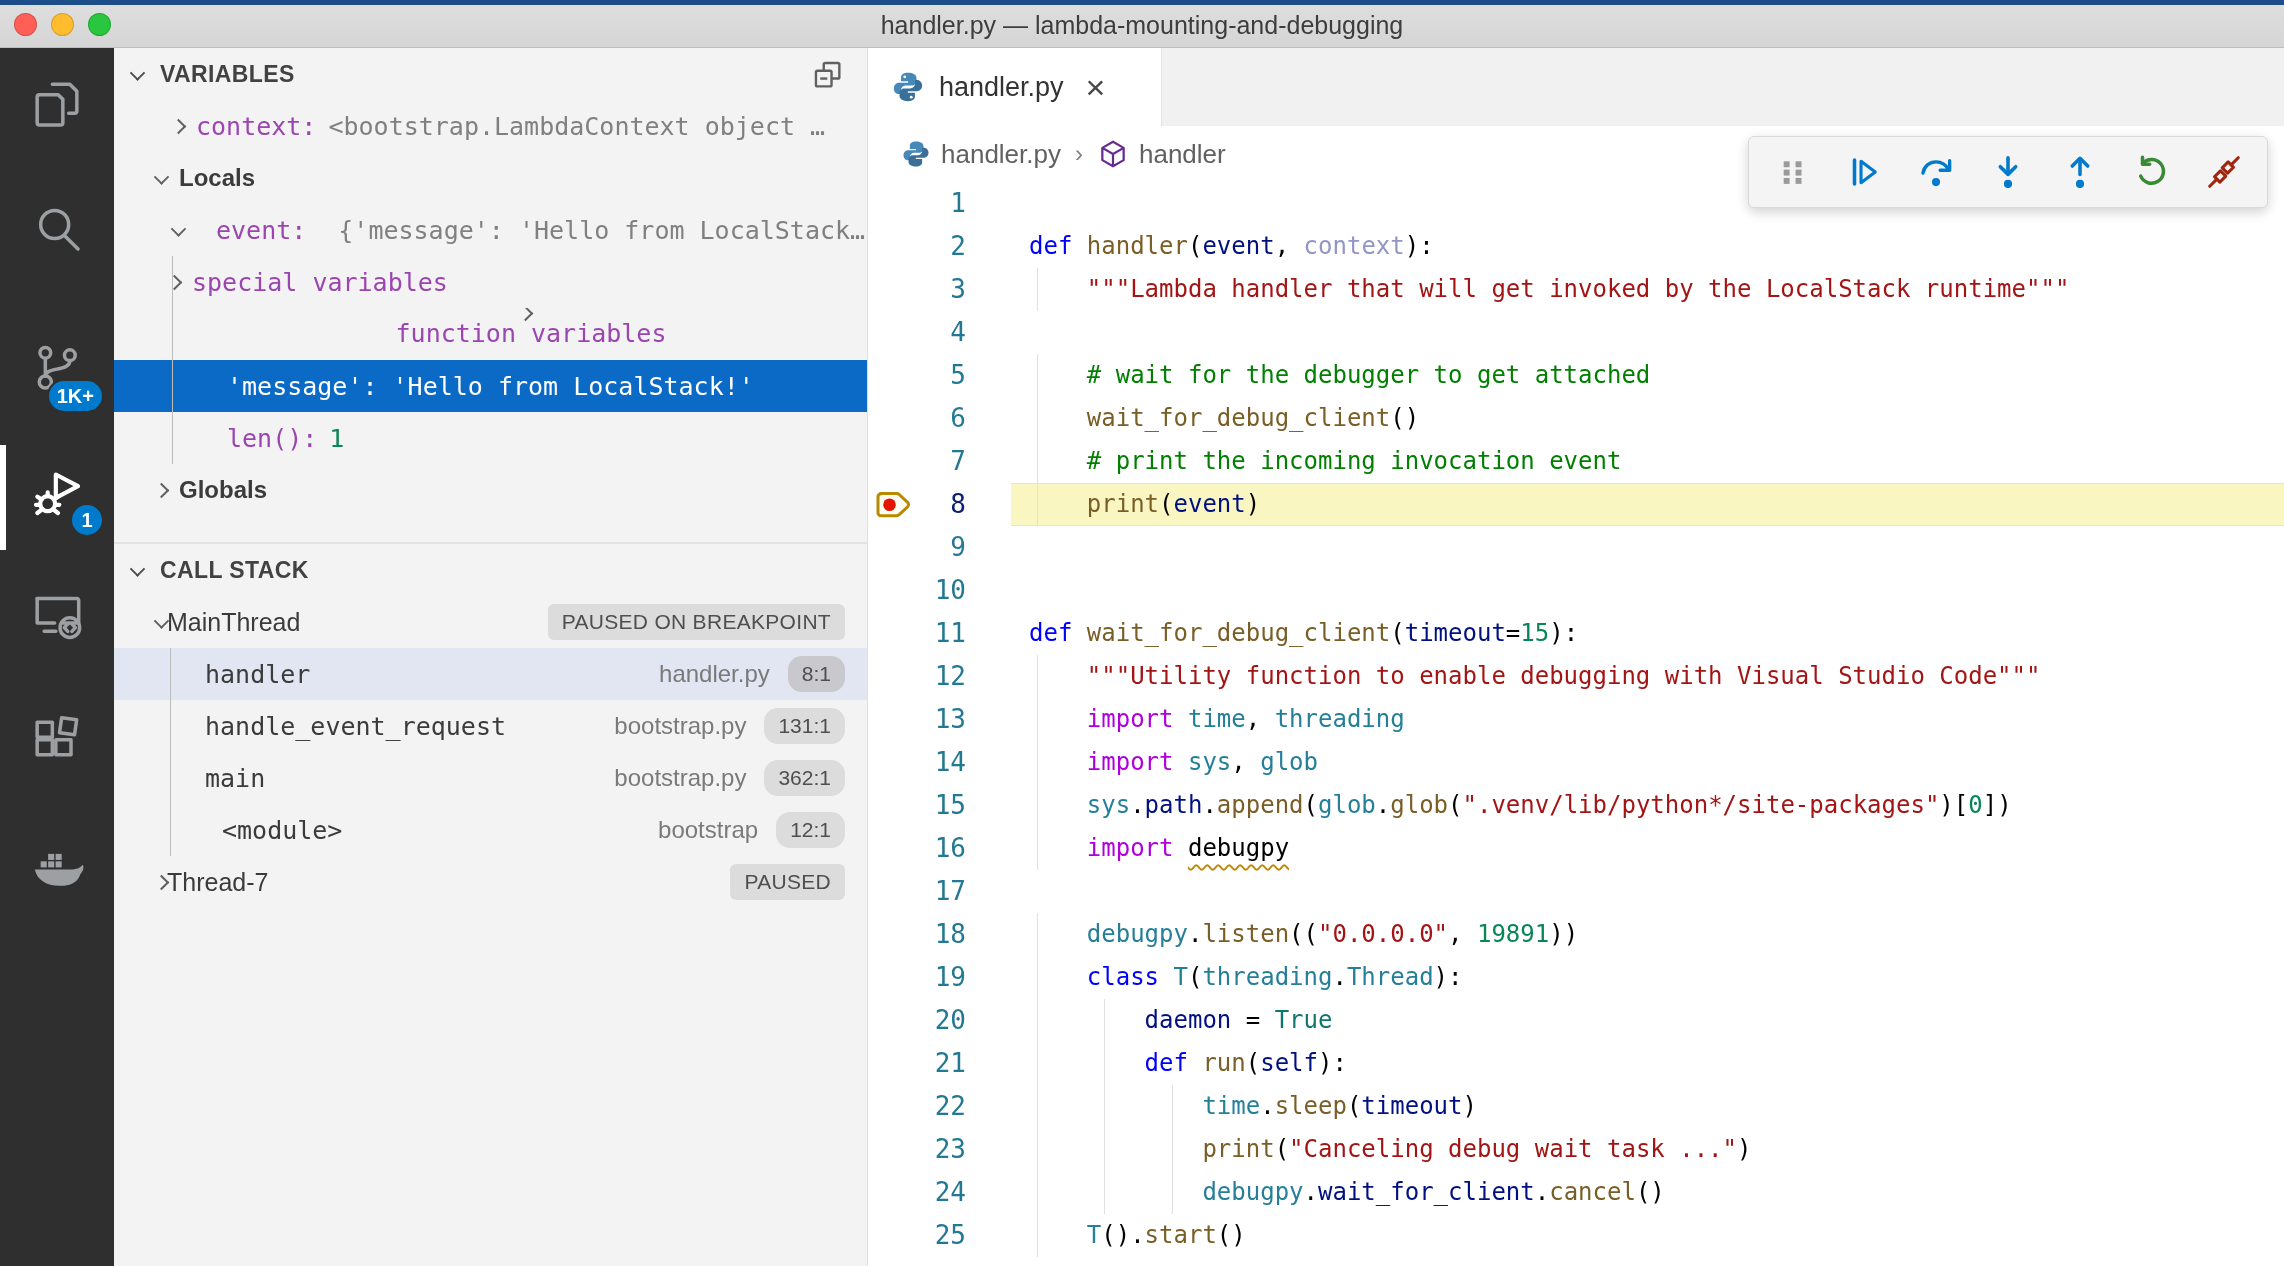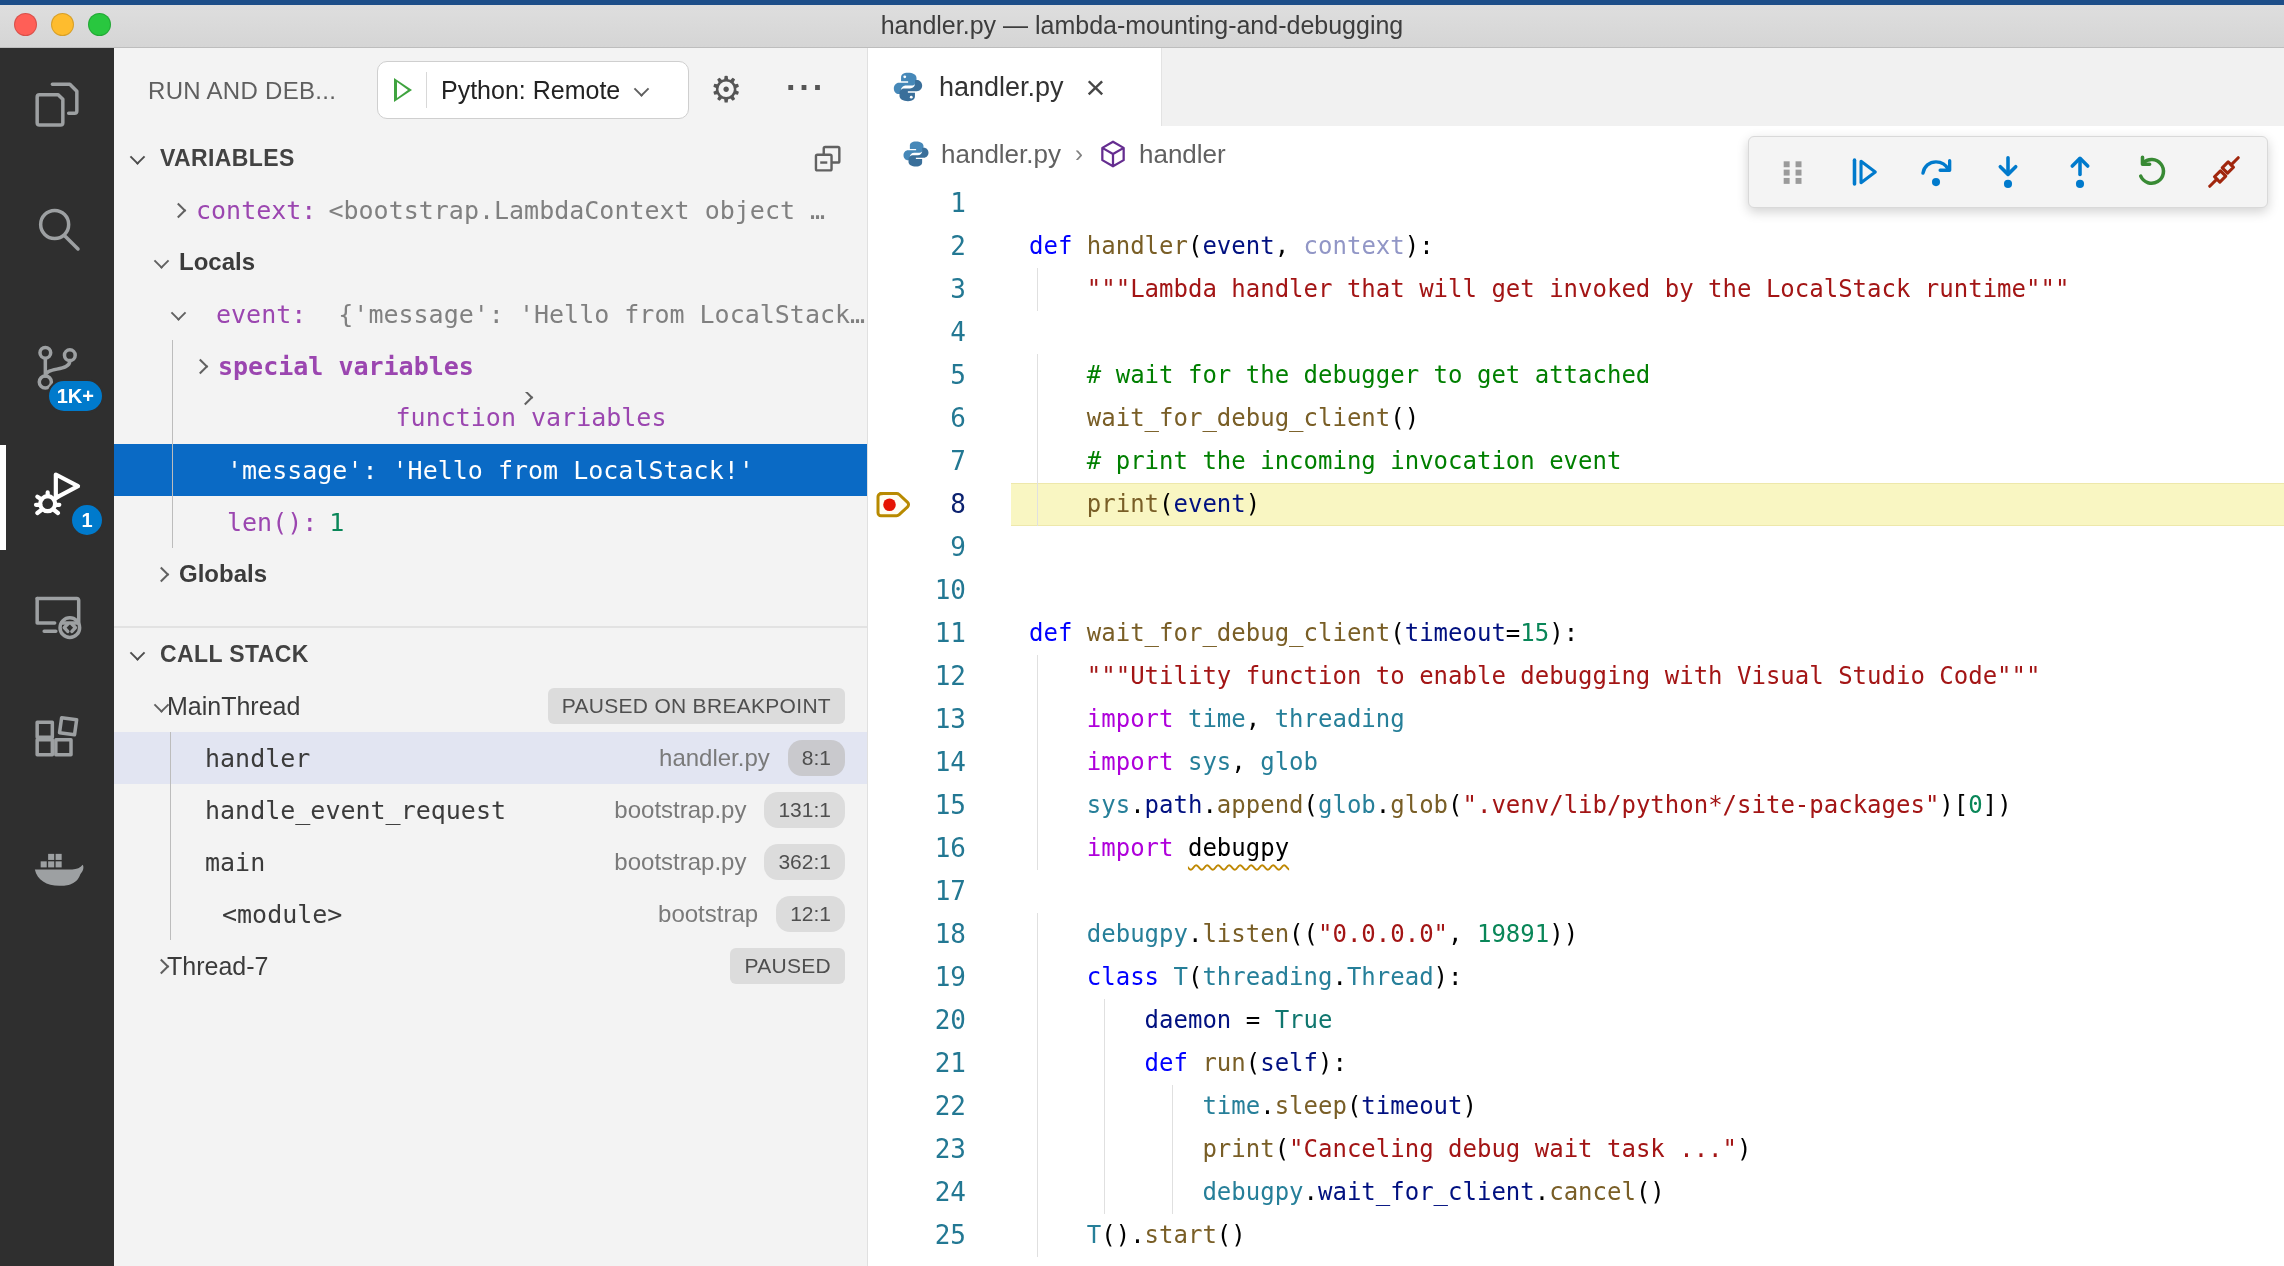--- a/index.html
+++ b/index.html
@@ -163,31 +163,20 @@
           <rect class="ab-fill" x="5" y="10" width="2.6" height="2.6"></rect>
           <rect class="ab-fill" x="8.2" y="10" width="2.6" height="2.6"></rect>
           <rect class="ab-fill" x="11.4" y="10" width="2.6" height="2.6"></rect>
           <rect class="ab-fill" x="8.2" y="6.8" width="2.6" height="2.6"></rect>
           <rect class="ab-fill" x="11.4" y="6.8" width="2.6" height="2.6"></rect>
         </svg>
     </div>
   </div>
 
   <div class="sidebar">
-    <div class="sb-toolbar">
-      <div class="sb-title">RUN AND DEB...</div>
-      <div class="launch-pill">
-        <span class="play-tri"></span>
-        <span class="pill-div"></span>
-        <span class="pill-label">Python: Remote</span>
-        <span class="chev down pill-chev"></span>
-      </div>
-      <div class="gear">⚙</div>
-      <div class="more-dots">···</div>
-    </div>
 
     <div class="sect-header">
       <span class="chev down"></span>
       <span>VARIABLES</span>
       <svg class="collapse-icon" width="34" height="34" viewBox="0 0 24 24">
           <rect x="9" y="3.5" width="11" height="11" rx="1" fill="none" stroke="#616161" stroke-width="1.7"></rect>
           <rect x="3.5" y="9" width="11" height="11" rx="1" fill="#f3f3f3" stroke="#616161" stroke-width="1.7"></rect>
           <path d="M6.5 14.5h5" stroke="#616161" stroke-width="1.7"></path>
         </svg>
     </div>
@@ -199,21 +188,21 @@
         </div>
         <div class="tree-row" style="padding-left: 42px;">
           <span class="chev down"></span>
           <span class="row-label-bold">Locals</span>
         </div>
         <div class="tree-row" style="padding-left: 59px; gap: 20px;">
           <span class="chev down"></span>
           <span class="mono var-name">event:</span>
           <span class="mono var-value">{'message': 'Hello from LocalStack…</span>
         </div>
-        <div class="tree-row" style="padding-left: 81px; font-weight: bold;">
+        <div class="tree-row" style="padding-left: 55px;">
           <span class="vguide" style="left: 58px;"></span>
           <span class="chev right"></span>
           <span class="mono var-name">special variables</span>
         </div>
         <div class="tree-row" style="padding-left: 81px; flex-direction: column;">
           <span class="vguide" style="left: 58px;"></span>
           <span class="chev right"></span>
           <span class="mono var-name">function variables</span>
         </div>
         <div class="tree-row selected" style="padding-left: 113px;">

